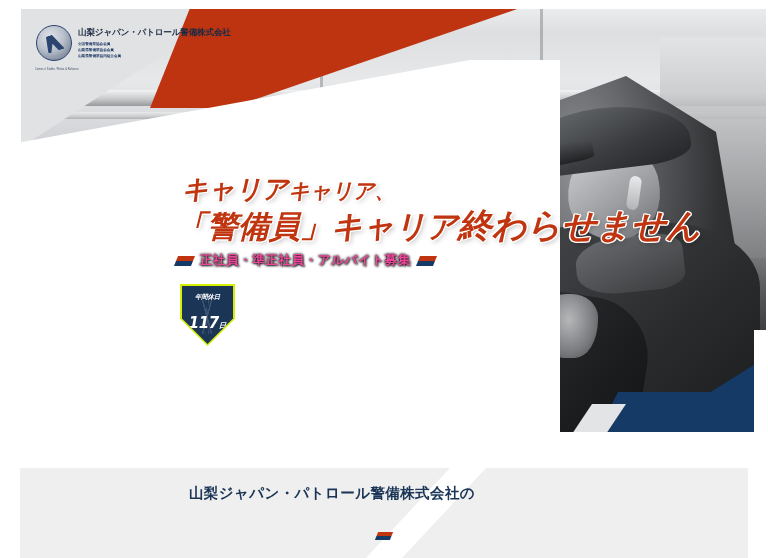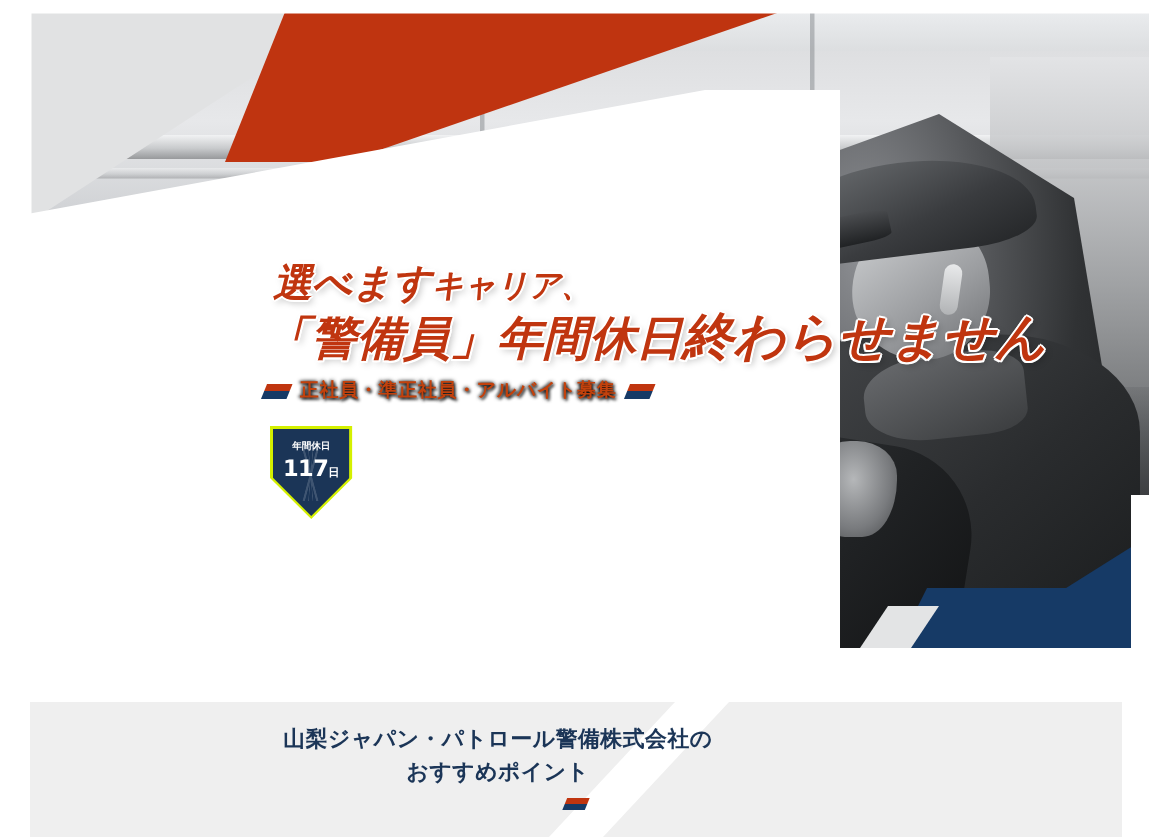--- a/index.html
+++ b/index.html
@@ -123,44 +123,44 @@
       2px 2px 5px rgba(0,0,0,.28);}
   .hl1{font-size:26px;margin-left:6px;}
   .hl1 .big{font-size:21px;}
   .hl2{font-size:31px;margin-top:3px;}
   .hl2 .big{font-size:34px;}
 
   
   .recruit{position:absolute;left:176px;top:252px;display:flex;align-items:center;gap:7px;z-index:30;}
   .para{width:17px;height:10px;transform:skewX(-22deg);flex:none;
     background:linear-gradient(180deg,#c0350f 0 50%,#163a66 50% 100%);}
-  .recruit-txt{font-family:"DejaVu Sans",sans-serif;font-weight:bold;font-size:12.5px;color:#c2410c;
+  .recruit-txt{font-family:"DejaVu Sans",sans-serif;font-weight:bold;font-size:12.5px;color:#ec4899;
     letter-spacing:.6px;white-space:nowrap;
     text-shadow:0 0 3px rgba(0,0,0,.85),1px 1px 2px rgba(0,0,0,.8),-1px 0 2px rgba(0,0,0,.6);}
 
   
-  .badges{position:absolute;left:180px;top:284px;display:flex;gap:4px;z-index:30;align-items:flex-start;}
+  .badges{position:absolute;left:180px;top:284px;display:flex;gap:4px;z-index:30;align-items:flex-start;font-style:italic;}
   .shield{width:55px;height:62px;position:relative;flex:none;}
   .shield .outer{position:absolute;inset:0;background:#d4f000;
     clip-path:polygon(0 0,100% 0,100% 56%,50% 100%,0 56%);}
   .shield .inner{position:absolute;left:2px;top:2px;right:2px;bottom:2px;background:#1b3557;
     clip-path:polygon(0 0,100% 0,100% 56%,50% 100%,0 56%);
     display:flex;flex-direction:column;align-items:center;justify-content:flex-start;
     padding-top:8px;box-sizing:border-box;overflow:hidden;}
   .shield .wings{position:absolute;left:50%;top:14px;transform:translateX(-50%);
     width:40px;height:34px;opacity:.16;
     background:
       linear-gradient(105deg,transparent 46%,#fff 47%,#fff 49%,transparent 50%),
       linear-gradient(75deg,transparent 46%,#fff 47%,#fff 49%,transparent 50%),
       linear-gradient(95deg,transparent 47%,#fff 48%,transparent 49%),
       linear-gradient(85deg,transparent 47%,#fff 48%,transparent 49%);}
   .sh-t{position:relative;z-index:2;font-family:"DejaVu Sans",sans-serif;font-weight:bold;
     color:#ffffff;font-size:6.4px;line-height:1.15;white-space:nowrap;letter-spacing:-.1px;}
   .sh-m{position:relative;z-index:2;font-family:"DejaVu Sans",sans-serif;font-weight:bold;
-    color:#ffffff;line-height:1.05;white-space:nowrap;margin-top:3px;}
+    color:#ffffff;line-height:1.05;white-space:nowrap;margin-top:14px;}
   .sh-m .num{font-size:15px;letter-spacing:-.4px;}
   .sh-m .unit{font-size:7.5px;}
   .sh-m2{font-size:9px;}
   .sh-b{position:relative;z-index:2;font-family:"DejaVu Sans",sans-serif;font-weight:bold;
     color:#ffffff;font-size:7px;margin-top:1px;white-space:nowrap;}
 
   
   .lower{position:absolute;left:0;top:440px;width:768px;height:118px;background:#ffffff;}
   .lg-left{position:absolute;left:20px;top:28px;width:450px;height:90px;background:#efefef;
     clip-path:polygon(0 0,450px 0,360px 90px,0 90px);}
@@ -209,24 +209,37 @@
     <div class="shape white-diag"></div>
     <div class="shape navy-tri"></div>
     <div class="shape navy-tri2"></div>
     <div class="shape grey-facet"></div>
     <div class="shape white-right-edge"></div>
     <div class="shape hdr-white"></div>
     <div class="shape lft-white"></div>
     <div class="shape rgt-white"></div>
     <div class="shape white-bottom"></div>
 
+    <div class="logo">
+      <div class="emblem">
+        <div class="emblem-sub">Comes it Stable / Relax &amp; Reliance</div>
+      </div>
+      <div class="logo-txt">
+        <div class="logo-name">山梨ジャパン・パトロール警備株式会社</div>
+        <div class="logo-sub">
+          <div>全国警備業協会会員</div>
+          <div>山梨県警備業協会会員</div>
+          <div>山梨県警備業協同組合会員</div>
+        </div>
+      </div>
+    </div>
 
     <div class="headline">
-      <div class="hl-line hl1"><span>選べます</span><span class="big">キャリア、</span></div>
-      <div class="hl-line hl2"><span>「警備員」年間休日</span><span class="big">終わらせません</span></div>
+      <div class="hl-line hl1"><span>キャリア</span><span class="big">キャリア、</span></div>
+      <div class="hl-line hl2"><span>「警備員」キャリア</span><span class="big">終わらせません</span></div>
     </div>
 
     <div class="recruit">
       <div class="para"></div>
       <div class="recruit-txt">正社員・準正社員・アルバイト募集</div>
       <div class="para"></div>
     </div>
 
     <div class="badges">
 
@@ -243,18 +256,17 @@
 
     </div>
   </div>
 
   <div class="lower">
     <div class="lg-left"></div>
     <div class="lg-right"></div>
     <div class="lower-white-gap"></div>
     <div class="sec-title">
       <div>山梨ジャパン・パトロール警備株式会社の</div>
-      <div>おすすめポイント</div>
     </div>
     <div class="sec-mark"></div>
   </div>
 
 </div>
 
 </body></html>

